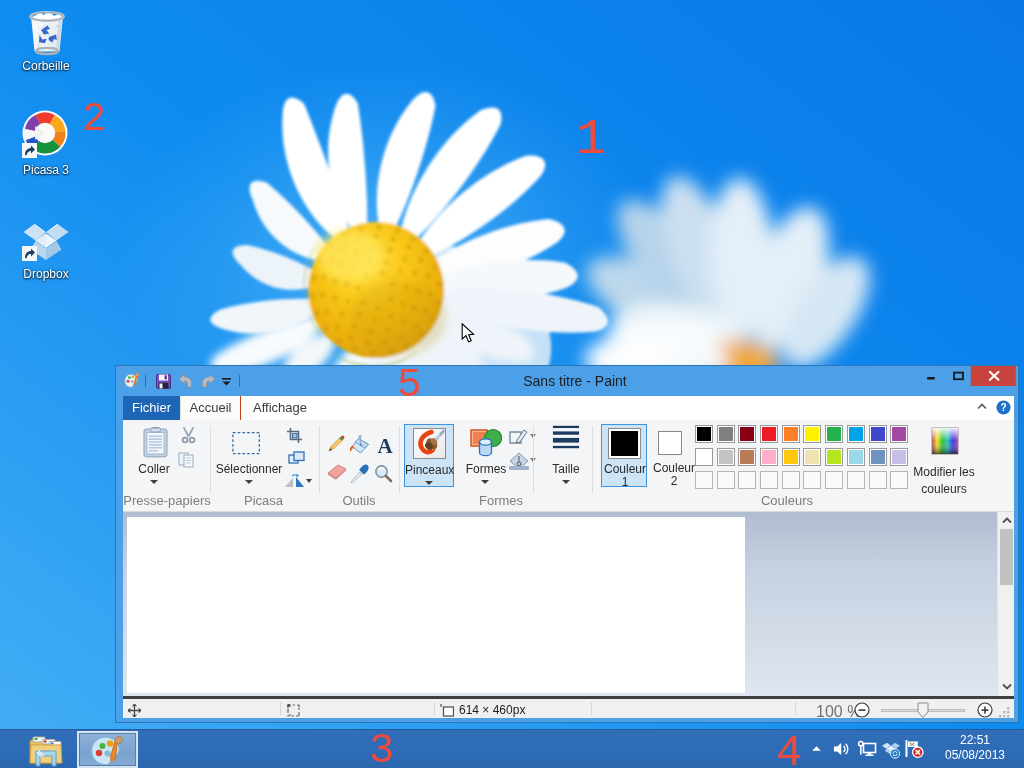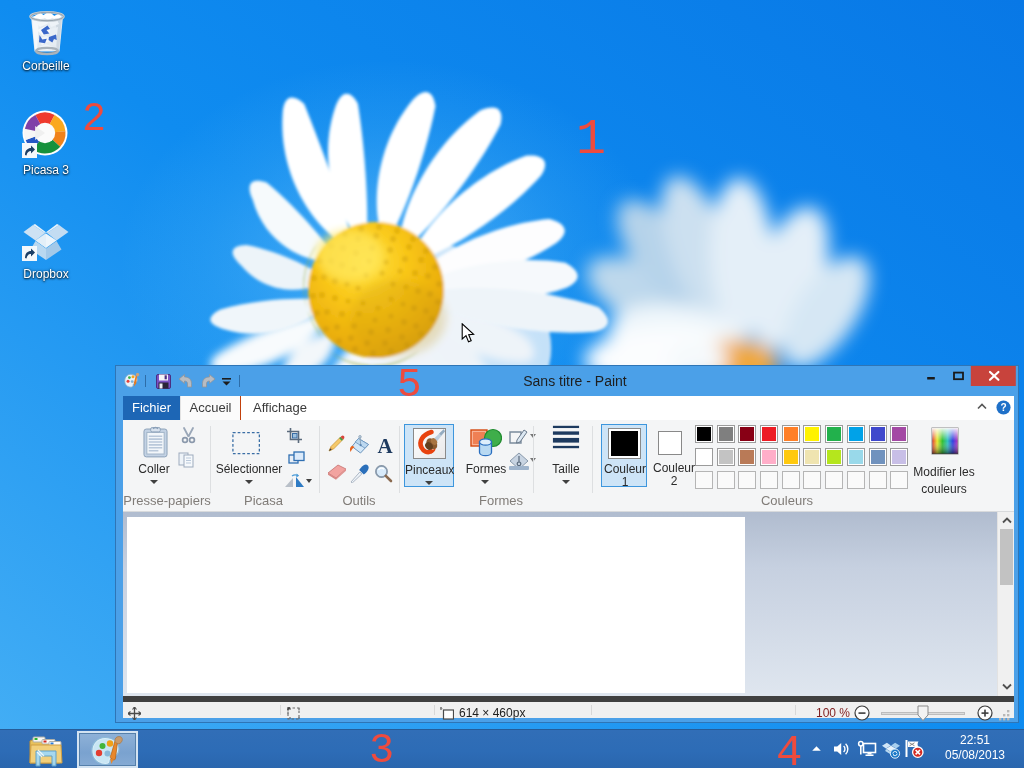--- a/index.html
+++ b/index.html
@@ -21,21 +21,21 @@
 .tab{position:absolute;top:0;height:24px;font-size:13px;text-align:center;padding-top:4px}
 #ribbon{position:absolute;left:7px;top:54px;width:891px;height:92px;background:#f4f5f6;border-bottom:1px solid #d8dadc}
 .glabel{position:absolute;bottom:3px;font-size:13px;color:#807c78;width:100%;text-align:center}
 .gsep{position:absolute;top:6px;bottom:18px;width:1px;background:#dddfe1}
 .rtext{position:absolute;font-size:12px;color:#2b2b2b;text-align:center}
 .caret{position:absolute;width:0;height:0;border-left:4px solid transparent;border-right:4px solid transparent;border-top:4px solid #404040}
 #workspace{position:absolute;left:7px;top:146px;width:891px;height:184px;
  background:linear-gradient(180deg,#b0bccf 0%,#c6d0e0 30%,#dfe6ef 100%)}
 #canvas{position:absolute;left:4px;top:5px;width:618px;height:176px;background:#fff}
 #vscroll{position:absolute;right:0;top:0;width:17px;height:184px;background:#f0f0f0;border-left:1px solid #e2e2e2}
-#statusbar{position:absolute;left:7px;top:330px;width:891px;height:22px;background:#f0f0f0;border-top:6px solid #404040}
+#statusbar{position:absolute;left:7px;top:330px;width:891px;height:22px;background:#f0f0f0;border-top:3px solid #404040}
 .ssep{position:absolute;top:3px;bottom:3px;width:1px;background:#d8d8d8}
 
 #taskbar{position:absolute;left:0;bottom:0;width:1024px;height:39px;
  background:linear-gradient(180deg,#316eb7 0%,#2d6cb6 55%,#2a66ae 100%);border-top:1px solid #265c98}
 #clock{position:absolute;right:8px;top:3px;width:82px;color:#fff;font-size:12px;text-align:center;line-height:15px}
 </style></head>
 <body>
 <div id="desktop">
 
   <svg class="abs" width="1024" height="768" style="left:0;top:0">
@@ -550,21 +550,21 @@
         <path d="M3 1 L1 1 L1 3" fill="none" stroke="#3a3a3a" stroke-width="1.4"></path>
       </svg>
       <div class="ssep" style="left:311px"></div>
       <svg class="abs" style="left:317px;top:5px" width="14" height="13" viewBox="0 0 14 13">
         <path d="M1 3 L1 0.5 M0 1.5 L1 0.5 L2 1.5" fill="none" stroke="#4a4a4a" stroke-width="1"></path>
         <rect x="3.5" y="3" width="10" height="9" fill="#fff" stroke="#4a4a4a" stroke-width="1.2"></rect>
       </svg>
       <div class="abs" style="left:336px;top:4px;font-size:12px;color:#1e1e1e">614 × 460px</div>
       <div class="ssep" style="left:468px"></div>
       <div class="ssep" style="left:672px"></div>
-      <div class="abs" style="left:693px;top:4px;font-size:12px;color:#7f1d1d">100 %</div>
+      <div class="abs" style="left:693px;top:4px;font-size:16px;color:#737373">100 %</div>
       <svg class="abs" style="left:731px;top:3px" width="16" height="16" viewBox="0 0 16 16">
         <circle cx="8" cy="8" r="7" fill="#fdfdfd" stroke="#3c3c3c" stroke-width="1.2"></circle>
         <rect x="4.5" y="7.3" width="7" height="1.6" fill="#3c3c3c"></rect>
       </svg>
       <div class="abs" style="left:758px;top:10px;width:84px;height:3px;background:#dcdcdc;border:1px solid #bdbdbd"></div>
       <svg class="abs" style="left:794px;top:3px" width="12" height="17" viewBox="0 0 12 17">
         <path d="M1 1 L11 1 L11 10 L6 15.5 L1 10 Z" fill="#f2f2f2" stroke="#8a8a8a"></path>
       </svg>
       <svg class="abs" style="left:854px;top:3px" width="16" height="16" viewBox="0 0 16 16">
         <circle cx="8" cy="8" r="7" fill="#fdfdfd" stroke="#3c3c3c" stroke-width="1.2"></circle>

